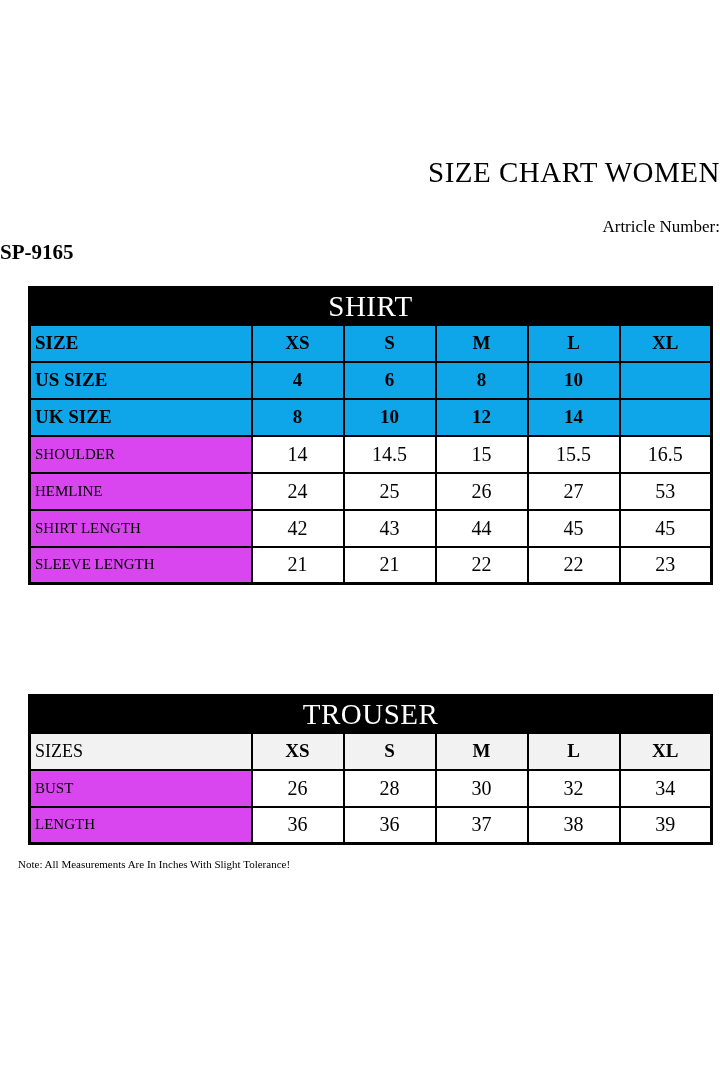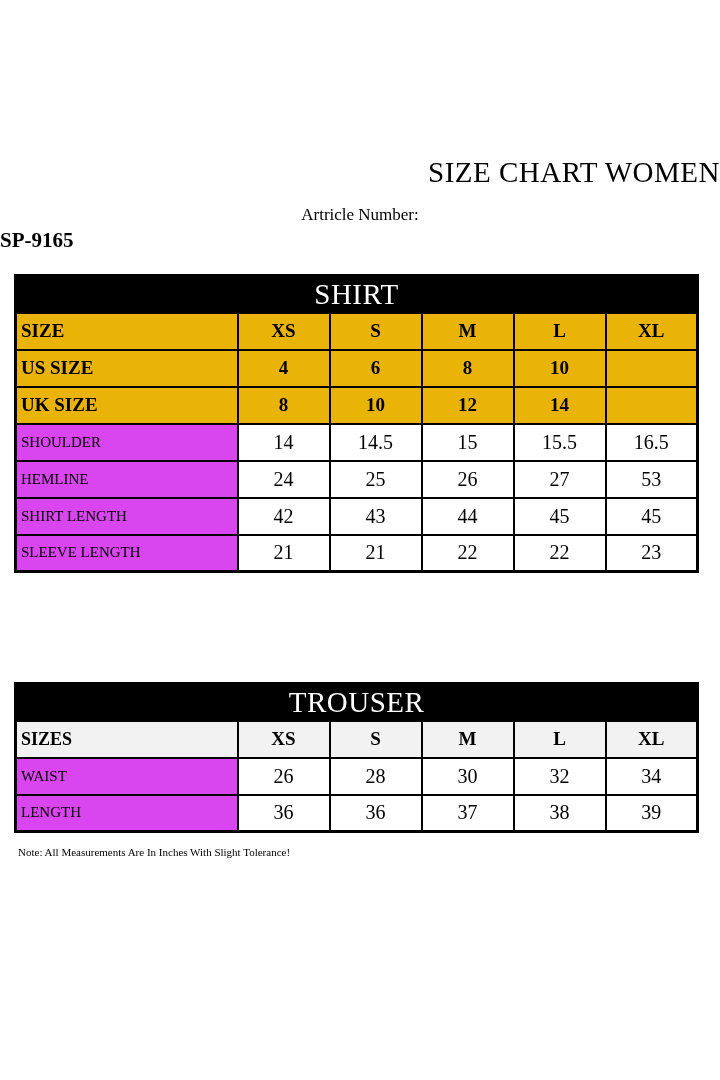--- a/index.html
+++ b/index.html
@@ -12,35 +12,35 @@
   body { height: 1080px; overflow: hidden; }
 
   .page-title {
     margin-top: 156px;
     text-align: right;
     font-size: 29px;
     font-weight: 400;
     letter-spacing: 0.5px;
   }
   .article-label {
-    margin-top: 16px;
-    text-align: center;
+    margin-top: 28px;
+    text-align: right;
     font-size: 17px;
     font-weight: 400;
   }
   .article-number {
     margin-top: 3px;
     text-align: left;
     font-size: 21px;
     font-weight: 700;
   }
 
   table.size-table {
     border-collapse: collapse;
-    margin-left: 14px;
+    margin-left: 28px;
     width: 682px;
     table-layout: fixed;
   }
   table.shirt { margin-top: 21px; }
   table.trouser { margin-top: 109px; }
 
   table.size-table td {
     border: 2px solid #000000;
     height: 37px;
     overflow: hidden;
@@ -57,26 +57,26 @@
     letter-spacing: 0.5px;
   }
 
   td.lbl {
     background: #d946ef;
     text-align: left;
     padding-left: 4px;
   }
   td.val { text-align: center; }
 
-  tr.head-row td { background: #eab308; }
+  tr.head-row td { background: #0ea5e9; }
   tr.head-row td.lbl { font-size: 19px; font-weight: 700; }
   tr.head-row td.val { font-size: 19px; font-weight: 700; }
 
   tr.head-row-plain td { background: #f2f2f2; }
-  tr.head-row-plain td.lbl { font-size: 18px; font-weight: 700; }
+  tr.head-row-plain td.lbl { font-size: 18px; font-weight: 400; }
   tr.head-row-plain td.val { font-size: 19px; font-weight: 700; }
 
   tr.data-row td.lbl { font-size: 15px; font-weight: 400; }
   tr.data-row td.val { background: #ffffff; font-size: 20px; font-weight: 400; }
 
   .note {
     margin: 13px 0 3px 18px;
     font-size: 11px;
     font-weight: 400;
   }
@@ -175,21 +175,21 @@
   </tr>
   <tr class="head-row-plain">
     <td class="lbl">SIZES</td>
     <td class="val">XS</td>
     <td class="val">S</td>
     <td class="val">M</td>
     <td class="val">L</td>
     <td class="val">XL</td>
   </tr>
   <tr class="data-row">
-    <td class="lbl">WAIST</td>
+    <td class="lbl">BUST</td>
     <td class="val">26</td>
     <td class="val">28</td>
     <td class="val">30</td>
     <td class="val">32</td>
     <td class="val">34</td>
   </tr>
   <tr class="data-row">
     <td class="lbl">LENGTH</td>
     <td class="val">36</td>
     <td class="val">36</td>

